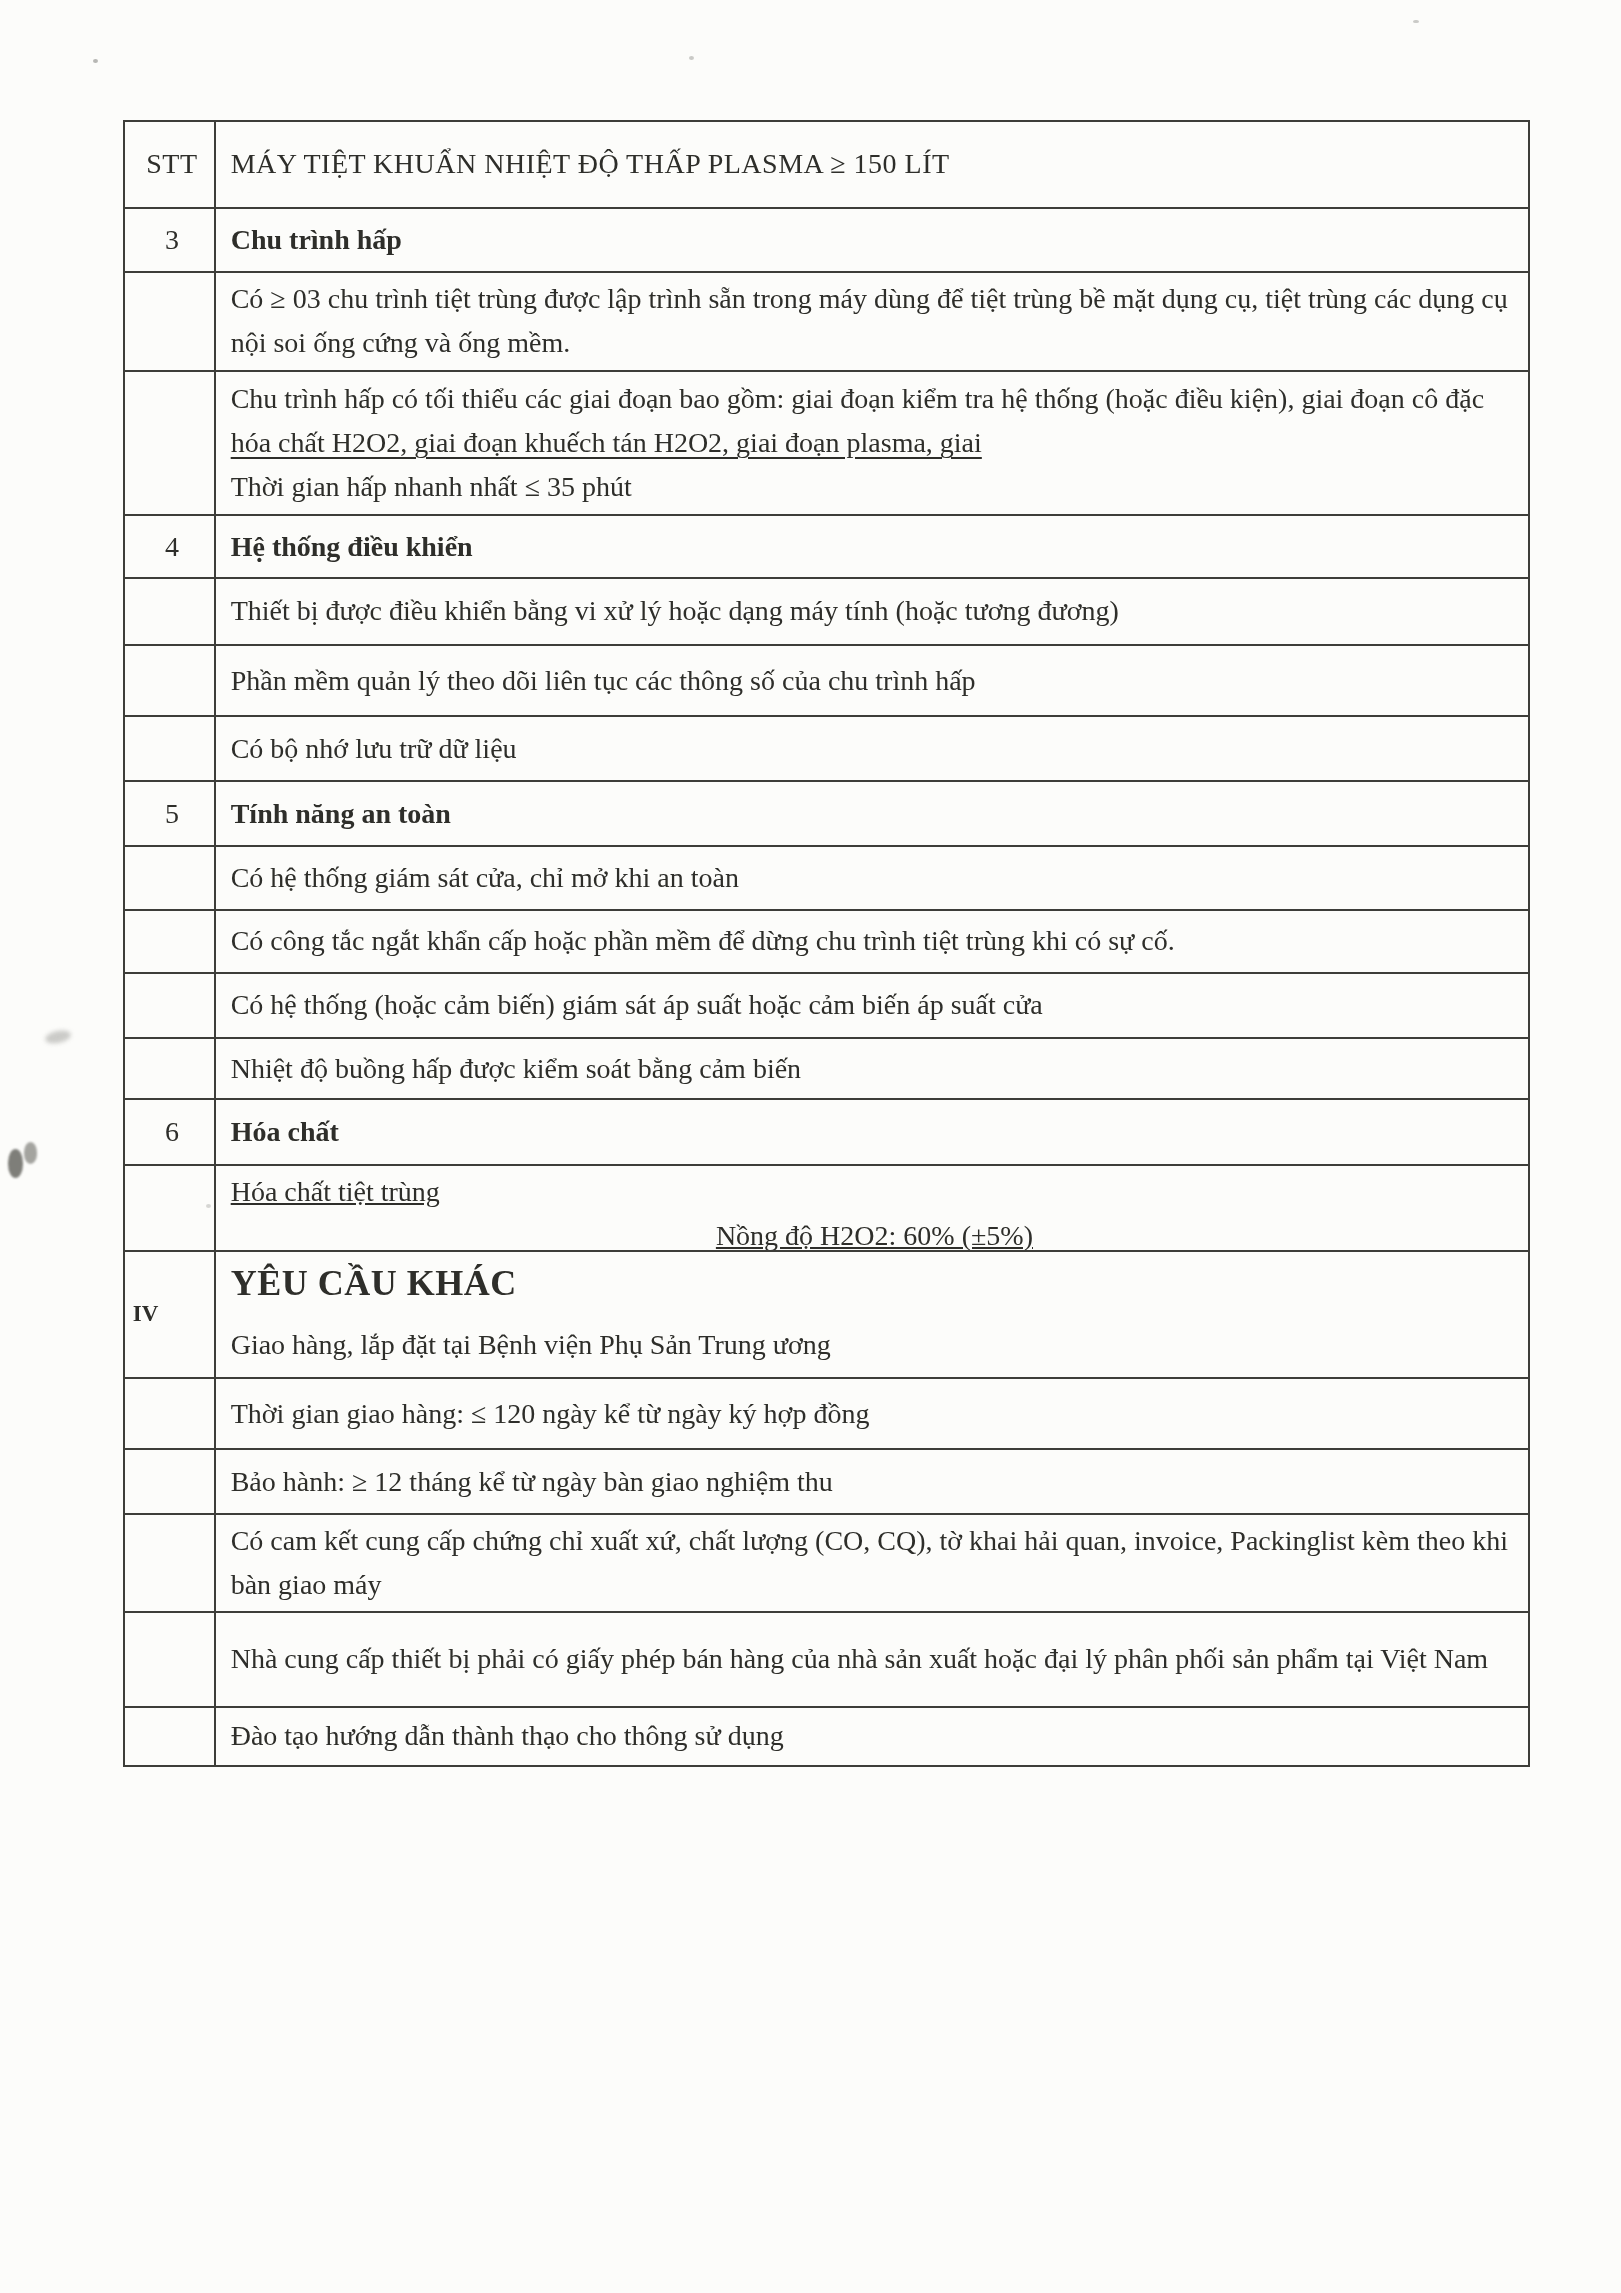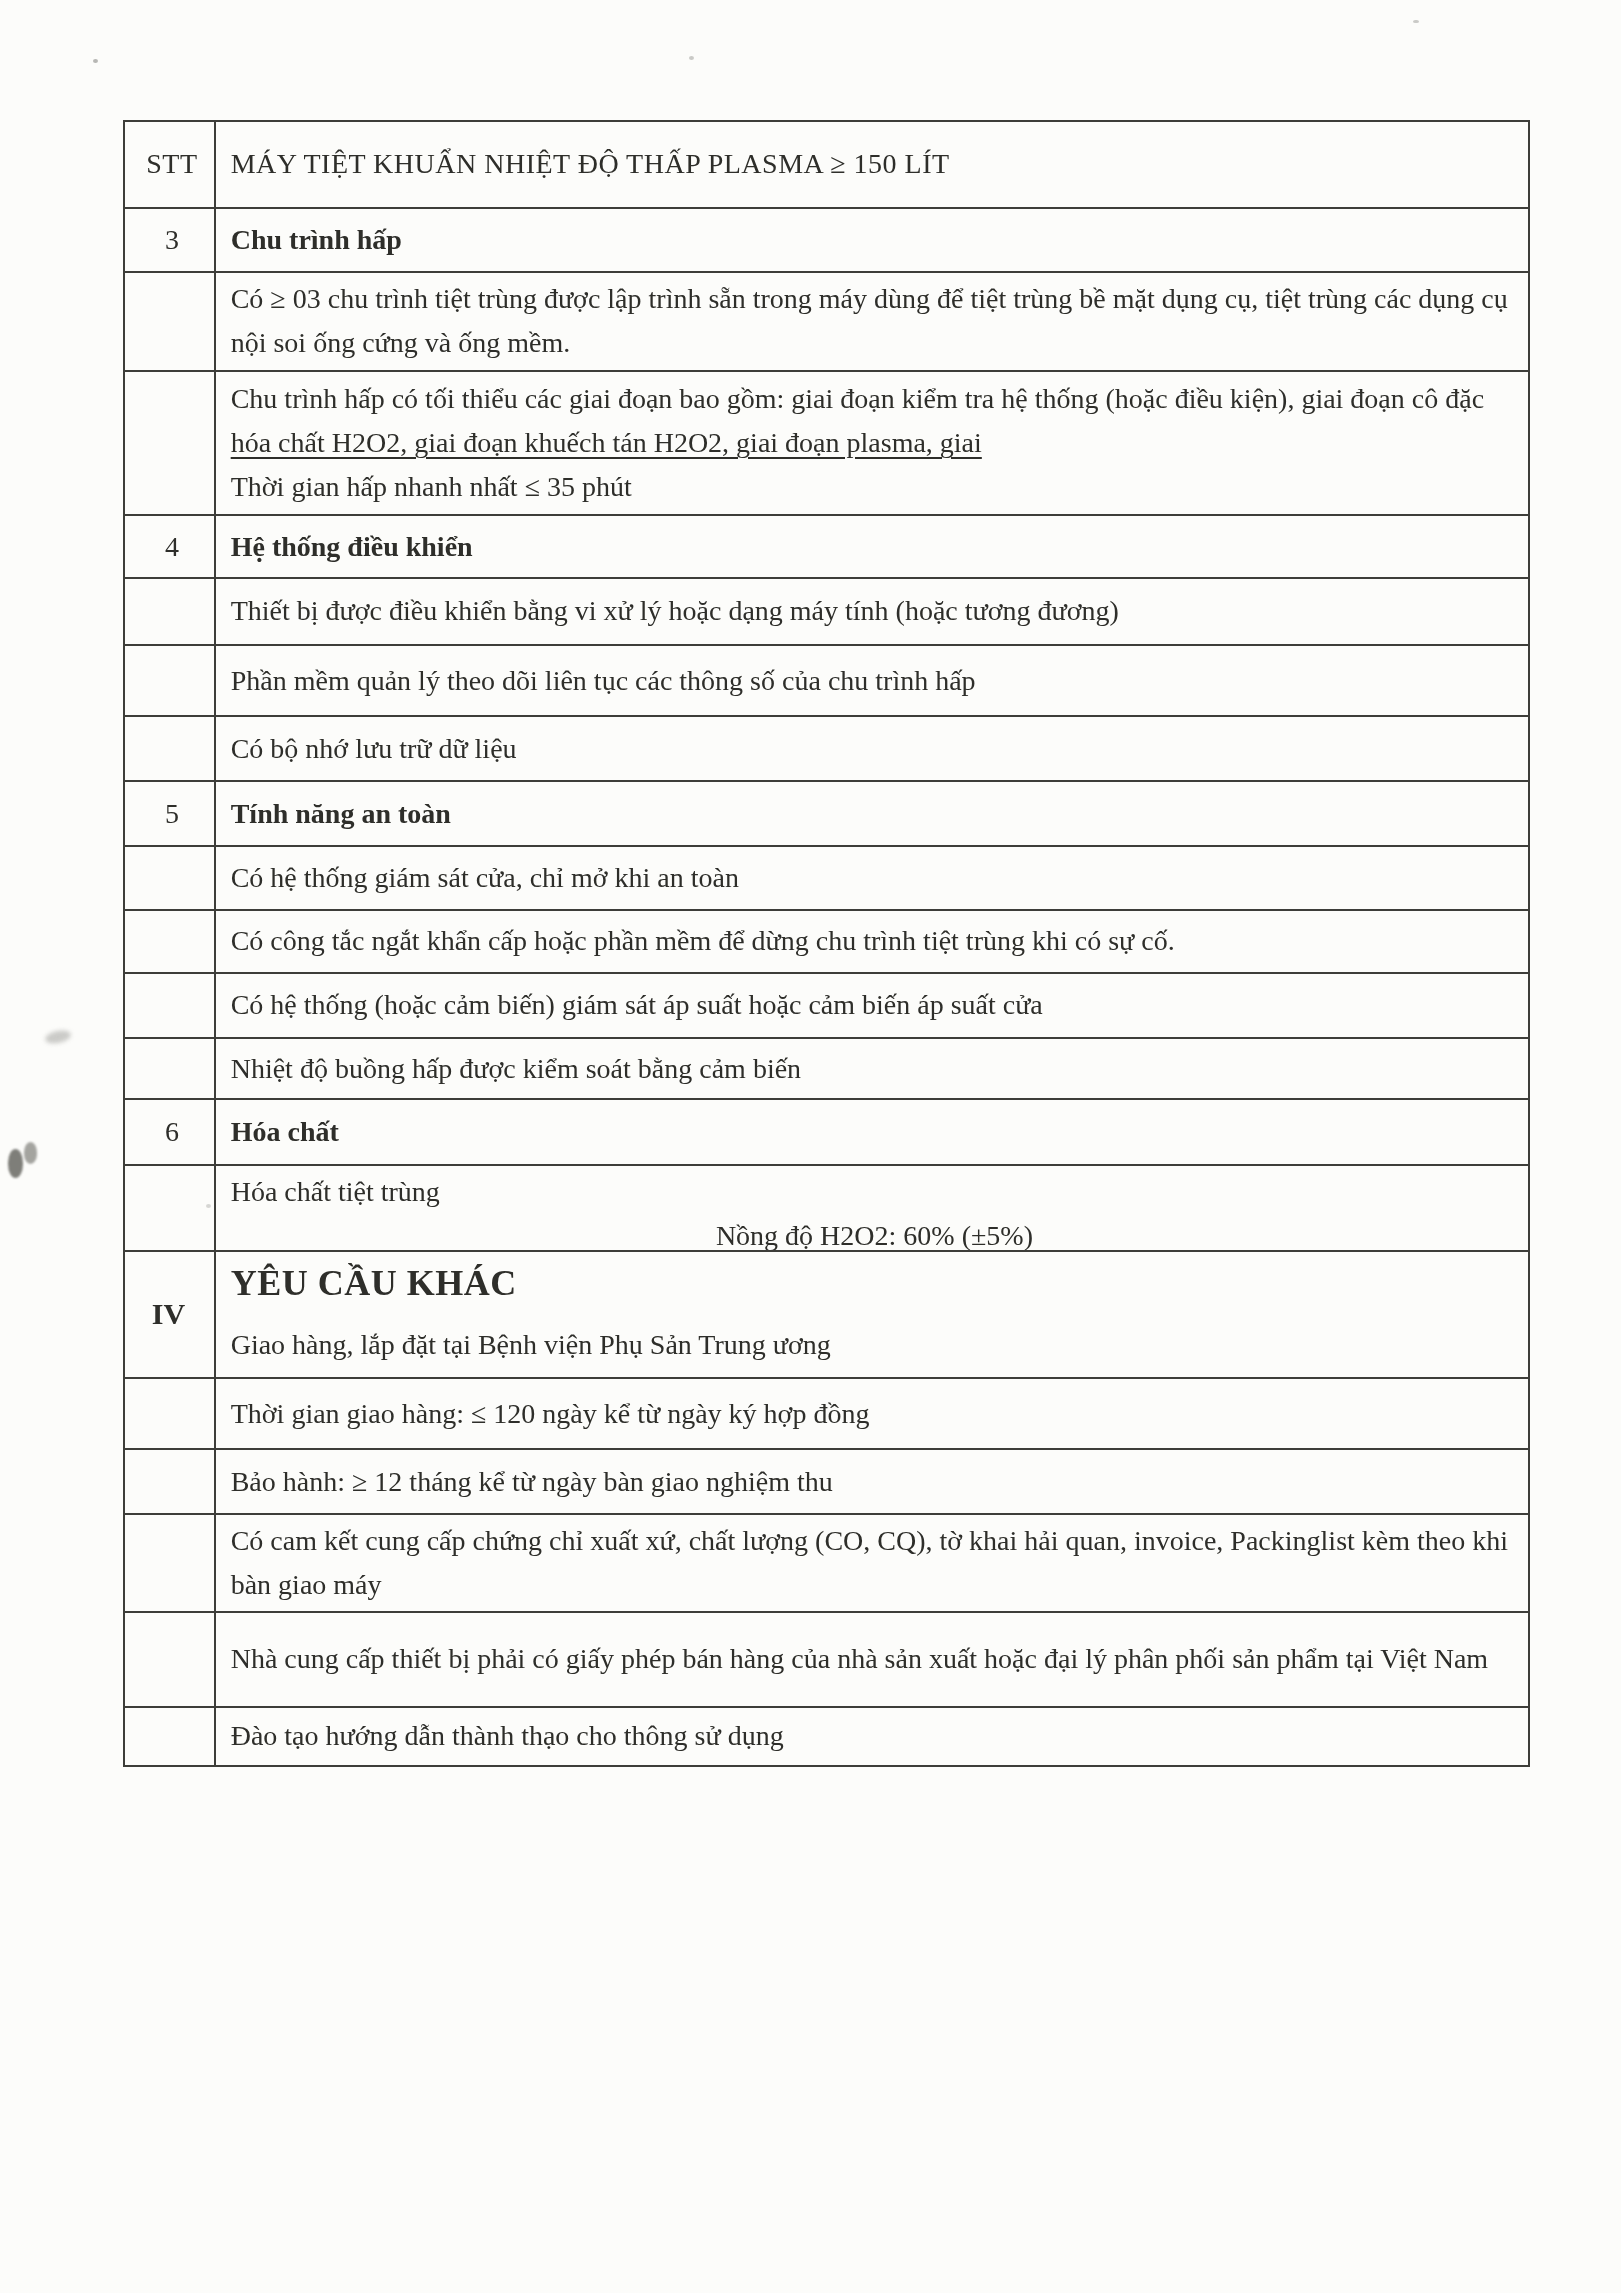--- a/index.html
+++ b/index.html
@@ -27,39 +27,39 @@
     padding:3.9px 9.8px 3.9px 14.7px;
     overflow:hidden;
   }
   table.spec tr.hdr td{border-top:2.9px solid #3d3d39;}
   col.c-stt{width:91px;}
   .stt{
     text-align:center;
     padding:3.9px 3.9px;
     font-size:28px;
   }
-  .stt.roman{text-align:center;padding-left:7.8px;font-weight:bold;font-size:30px;}
+  .stt.roman{text-align:left;padding-left:7.8px;font-weight:bold;font-size:23px;}
   .hdr td{
     font-weight:normal;
     font-size:30px;
     letter-spacing:0.5px;
     height:77px;
     border-radius:20px;
   }
   .sec{font-weight:bold;}
   .u{text-decoration:underline;text-underline-offset:4.9px;text-decoration-thickness:2px;}
   .iv-head{font-weight:bold;font-size:36px;letter-spacing:0.5px;}
   .iv-sub{margin-top:18px;}
   .chem td.body-cell{vertical-align:bottom;}
   .chem .line2{margin-bottom:-11.8px;text-align:center;}
   
   .h63 td{height:54px;} .h100 td{height:90px;} .h145 td{height:134px;}
   .h62 td{height:53px;} .h66 td{height:57px;} .h71 td{height:62px;}
   .h64 td{height:55px;} .h65 td{height:56px;} .h60 td{height:51px;}
-  .h85 td{height:75px;} .h127 td{height:117px;}
+  .h85 td{height:75px;text-decoration:underline;} .h127 td{height:117px;}
   .h80 td{height:71px;} .h95 td{height:85px;} .h58 td{height:49px;}
   .multiline{vertical-align:top;border-radius:22px;}
   
   .smudge{position:absolute;border-radius:50%;pointer-events:none;}
   .sm1{left:45px;top:1031px;width:25.5px;height:11.8px;background:#9a9a96;opacity:.5;filter:blur(2px);transform:rotate(-12deg);}
   .sm2{left:7.8px;top:1149px;width:15.7px;height:29px;background:#55554f;opacity:.75;filter:blur(1px);}
   .sm2b{left:23.5px;top:1142px;width:13.7px;height:21.6px;background:#6a6a64;opacity:.6;filter:blur(1px);}
   .spk1{left:93px;top:59px;width:4.9px;height:3.9px;background:#8a8a86;opacity:.6;filter:blur(0.5px);}
   .spk2{left:689px;top:56px;width:4.9px;height:3.9px;background:#9a9a96;opacity:.5;filter:blur(0.5px);}
   .spk3{left:1413px;top:19.6px;width:5.9px;height:3.9px;background:#9a9a96;opacity:.5;filter:blur(0.5px);}

